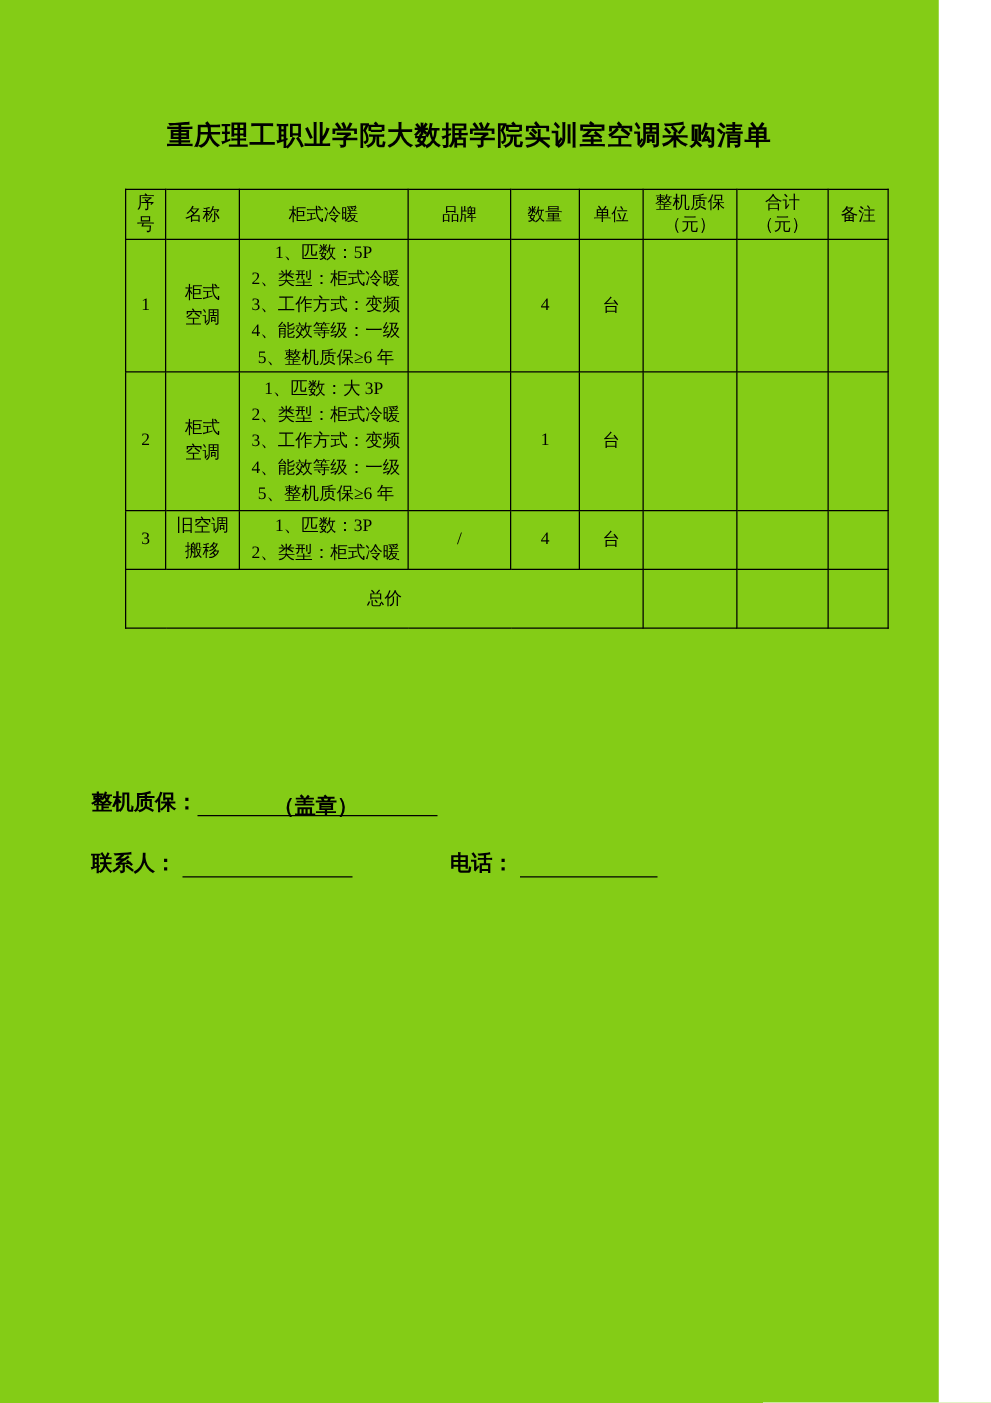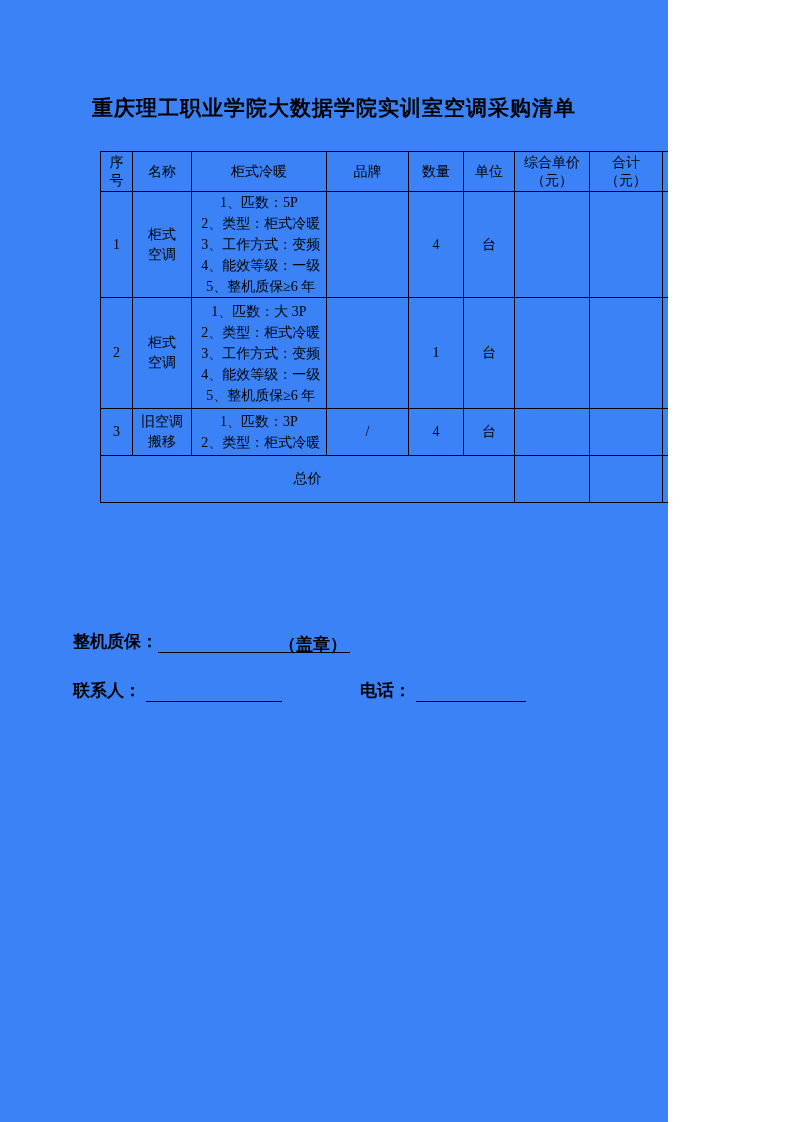--- a/index.html
+++ b/index.html
@@ -1,21 +1,21 @@
 <!DOCTYPE html>
 <html><head>
 <meta charset="utf-8">
 <style>
   * { margin: 0; padding: 0; box-sizing: border-box; }
   html, body { background: #ffffff; }
   .page {
     position: relative;
-    width: 668px;
+    width: 751px;
     height: 1122px;
-    background: #3b82f6;
+    background: #84cc16;
     color: #000000;
     font-family: "Liberation Serif", "DejaVu Serif", serif;
     overflow: hidden;
   }
   .doc-title {
     position: absolute;
     top: 95px;
     left: 0;
     width: 100%;
     text-align: center;
@@ -61,21 +61,21 @@
     font-weight: 600;
     line-height: 22px;
     white-space: nowrap;
   }
   .blank {
     display: inline-block;
     border-bottom: 1px solid #000000;
     height: 19px;
     vertical-align: bottom;
   }
-  .blank-seal { width: 192px; text-align: right; padding-right: 3px; }
+  .blank-seal { width: 192px; text-align: center; padding-right: 3px; }
   .blank-contact { width: 136px; margin-left: 5px; }
   .blank-phone { width: 110px; margin-left: 5px; }
 </style>
 </head>
 <body>
 
 <div class="page">
 
   <div class="doc-title">重庆理工职业学院大数据学院实训室空调采购清单</div>
 
@@ -93,21 +93,21 @@
     </colgroup>
     <tbody>
         <tr style="height:40px">
       <th><span class="lines">序
 号</span></th>
       <th>名称</th>
       <th>柜式冷暖</th>
       <th>品牌</th>
       <th>数量</th>
       <th>单位</th>
-      <th><span class="lines">综合单价
+      <th><span class="lines">整机质保
 （元）</span></th>
       <th><span class="lines">合计
 （元）</span></th>
       <th>备注</th>
     </tr>
     <tr style="height:104px">
       <td>1</td>
       <td><span class="lines">柜式
 空调</span></td>
       <td class="params-cell"><span class="lines">1、匹数：5P

